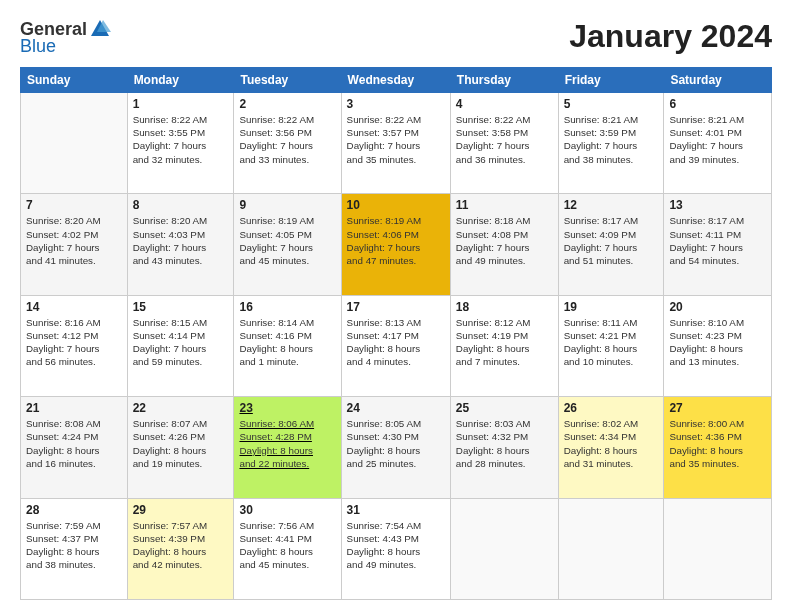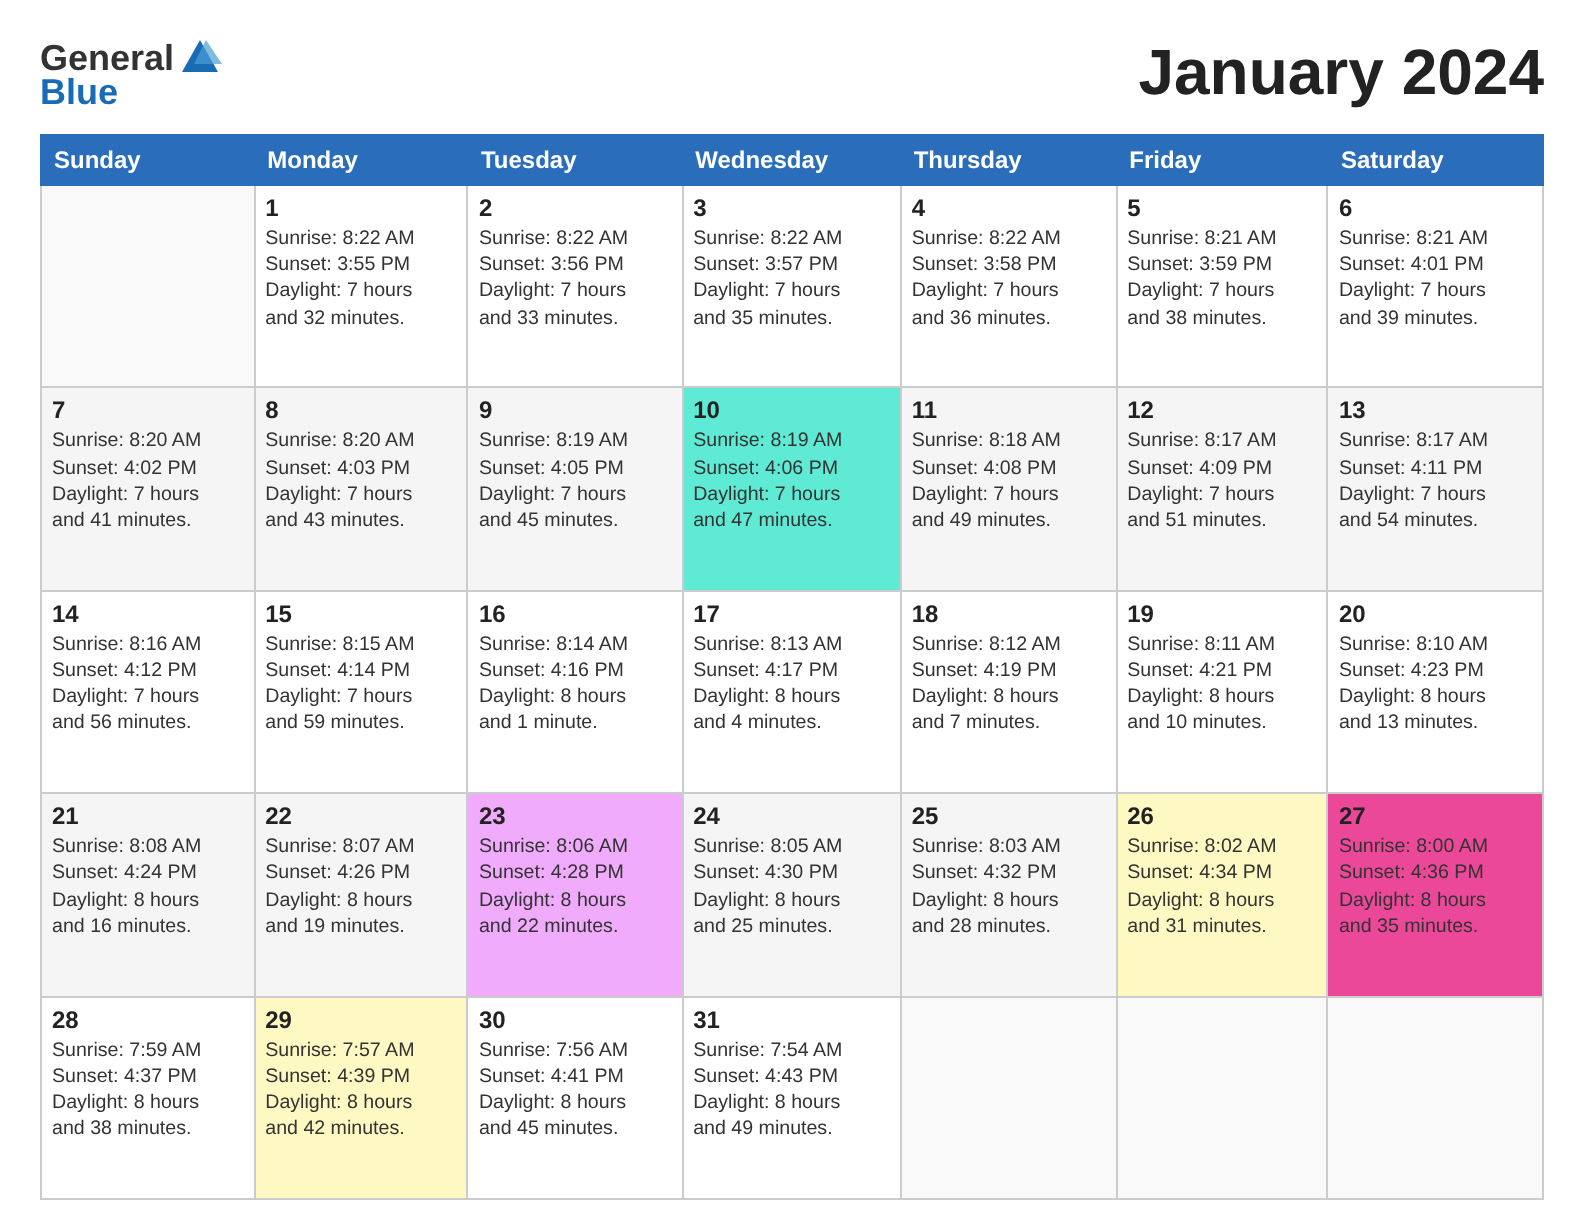--- a/index.html
+++ b/index.html
@@ -100,21 +100,21 @@
 <div class="page">
   <div class="header">
     <div class="logo">
       <div class="logo-text">
         <span class="logo-general">General</span>
         <svg class="logo-icon" viewBox="0 0 22 22">
           <polygon points="11,2 20,18 2,18" fill="#1a6bb5"></polygon>
           <polygon points="14,2 22,14 8,14" fill="#4a9fd4" opacity="0.7"></polygon>
         </svg>
       </div>
-      <span class="logo-blue" style="font-size:18px;font-weight:bold;margin-top:-4px;">Blue</span>
+      <span class="logo-blue" style="font-size:18px;font-weight:normal;margin-top:-4px;">Blue</span>
     </div>
     <div class="title-section">
       <div class="month-title">January 2024</div>
     </div>
   </div>
 
   <table class="calendar">
     <thead>
       <tr>
         <th>Sunday</th>
@@ -187,21 +187,21 @@
 Daylight: 7 hours
 and 43 minutes.</div>
           </td>
           <td style="background-color: rgb(245, 245, 245);">
             <div class="day-number">9</div>
             <div class="day-detail" style="white-space: pre-line;">Sunrise: 8:19 AM
 Sunset: 4:05 PM
 Daylight: 7 hours
 and 45 minutes.</div>
           </td>
-          <td style="background-color: #5eead4;">
+          <td style="background-color: #eab308;">
             <div class="day-number">10</div>
             <div class="day-detail" style="white-space: pre-line;">Sunrise: 8:19 AM
 Sunset: 4:06 PM
 Daylight: 7 hours
 and 47 minutes.</div>
           </td>
           <td style="background-color: rgb(245, 245, 245);">
             <div class="day-number">11</div>
             <div class="day-detail" style="white-space: pre-line;">Sunrise: 8:18 AM
 Sunset: 4:08 PM
@@ -282,21 +282,21 @@
 Daylight: 8 hours
 and 16 minutes.</div>
           </td>
           <td style="background-color: rgb(245, 245, 245);">
             <div class="day-number">22</div>
             <div class="day-detail" style="white-space: pre-line;">Sunrise: 8:07 AM
 Sunset: 4:26 PM
 Daylight: 8 hours
 and 19 minutes.</div>
           </td>
-          <td style="background-color: #f0abfc;">
+          <td style="background-color: #bef264; text-decoration: underline;">
             <div class="day-number">23</div>
             <div class="day-detail" style="white-space: pre-line;">Sunrise: 8:06 AM
 Sunset: 4:28 PM
 Daylight: 8 hours
 and 22 minutes.</div>
           </td>
           <td style="background-color: rgb(245, 245, 245); margin-left: 31px;">
             <div class="day-number">24</div>
             <div class="day-detail" style="white-space: pre-line;">Sunrise: 8:05 AM
 Sunset: 4:30 PM
@@ -310,21 +310,21 @@
 Daylight: 8 hours
 and 28 minutes.</div>
           </td>
           <td style="background-color: #fef9c3;">
             <div class="day-number">26</div>
             <div class="day-detail" style="white-space: pre-line;">Sunrise: 8:02 AM
 Sunset: 4:34 PM
 Daylight: 8 hours
 and 31 minutes.</div>
           </td>
-          <td style="background-color: #ec4899; margin-left: 12px;">
+          <td style="background-color: #fde047; margin-left: 12px;">
             <div class="day-number">27</div>
             <div class="day-detail" style="white-space: pre-line;">Sunrise: 8:00 AM
 Sunset: 4:36 PM
 Daylight: 8 hours
 and 35 minutes.</div>
           </td>
         </tr>
         <tr>
           <td style="background-color: rgb(255, 255, 255);">
             <div class="day-number">28</div>

